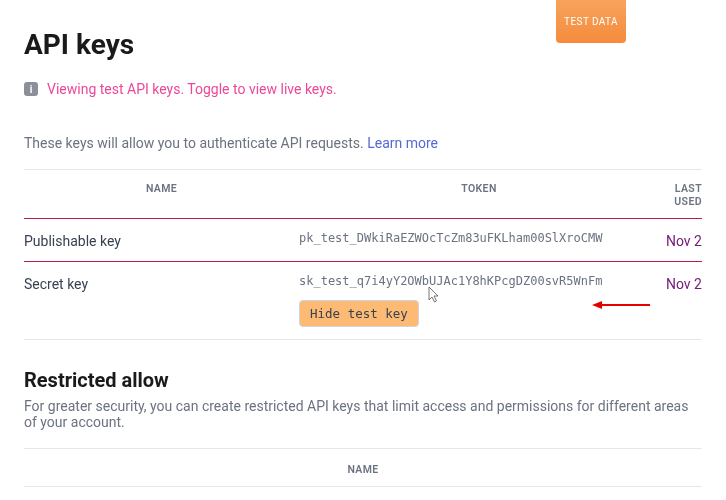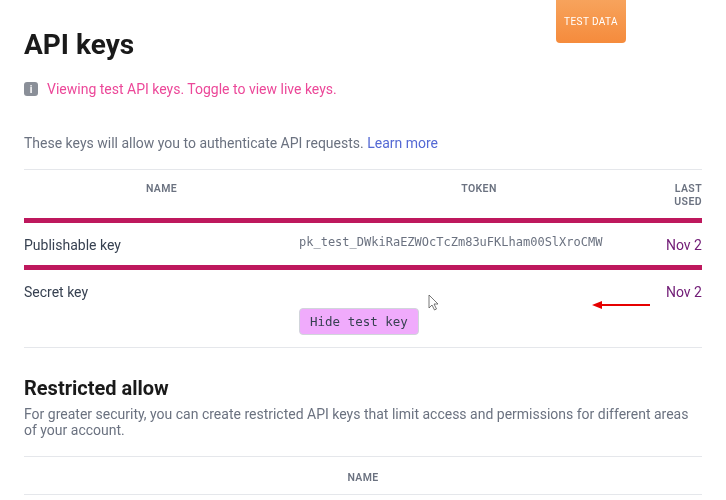--- a/index.html
+++ b/index.html
@@ -92,21 +92,21 @@
       text-align: center;
     }
     .th.right {
       text-align: right;
     }
     .trow {
       display: grid;
       grid-template-columns: 275px 360px auto;
       align-items: flex-start;
       padding: 12px 0;
-      border-top: 5px solid #be185d;
+      border-top: 1px solid #be185d;
     }
     .key-name {
       font-size: 14px;
       color: #374151;
       padding-top: 2px;
     }
     .token {
       font-family: ui-monospace, SFMono-Regular, Menlo, Monaco, Consolas, monospace;
       font-size: 12px;
       color: #6b7280;
@@ -116,21 +116,21 @@
     .last-used {
       font-size: 14px;
       color: #701a75;
       text-align: right;
       padding-top: 2px;
     }
     .hide-btn {
       display: inline-block;
       margin-top: 12px;
       border: 1px solid #d1d5db;
-      background: #f0abfc;
+      background: #fdba74;
       border-radius: 4px;
       padding: 5px 10px;
       font-size: 12.5px;
       color: #374151;
       cursor: pointer;
       font-family: inherit;
     }
     .cursor-icon {
       position: absolute;
       left: 128px;
@@ -183,20 +183,21 @@
 
       <div class="trow">
         <div class="key-name">Publishable key</div>
         <div class="token">pk_test_DWkiRaEZWOcTcZm83uFKLham00SlXroCMW</div>
         <div class="last-used">Nov 2</div>
       </div>
 
       <div class="trow">
         <div class="key-name">Secret key</div>
         <div class="token" style="position:relative;">
+          <span>sk_test_q7i4yY2OWbUJAc1Y8hKPcgDZ00svR5WnFm</span>
           <svg class="cursor-icon" width="16" height="18" viewBox="0 0 16 18">
             <path d="M2 1 L2 14 L5 11 L7.5 16 L9.5 15 L7 10 L11 10 Z" fill="#fff" stroke="#555" stroke-width="0.8"></path>
           </svg>
           <br>
           <button class="hide-btn">Hide test key</button>
         </div>
         <div class="last-used">Nov 2</div>
       </div>
       <hr class="hr">
     </div>

